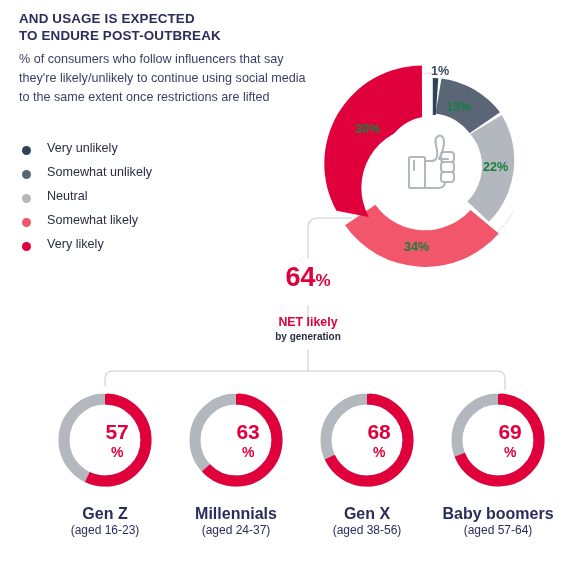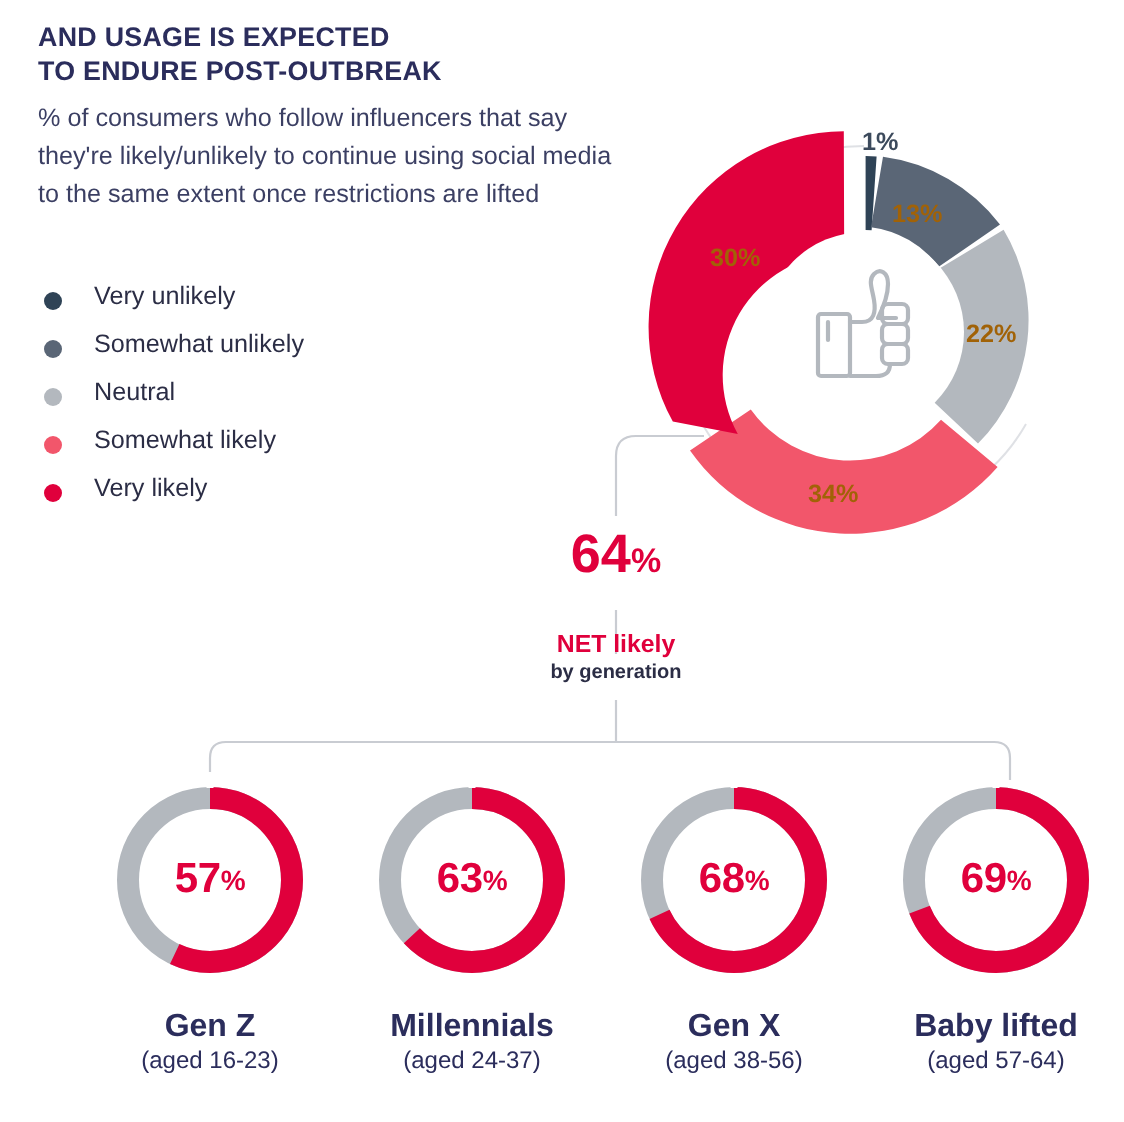--- a/index.html
+++ b/index.html
@@ -76,21 +76,21 @@
     width: 562px;
     height: 561px;
     pointer-events: none;
   }
 
   
   .slice-label {
     position: absolute;
     font-size: 12.6px;
     font-weight: bold;
-    color: #a16207;
+    color: #15803d;
     white-space: nowrap;
   }
   .slice-label.outside {
     color: #3c4a5c;
   }
 
   
   .net-block {
     position: absolute;
     left: 247px;
@@ -134,31 +134,32 @@
     text-align: center;
   }
   .gen-ring-wrap {
     position: relative;
     width: 100px;
     height: 100px;
     margin: 0 auto;
   }
   .gen-value {
     position: absolute;
-    left: 0;
+    left: 12px;
     top: 0;
     width: 100px;
     height: 100px;
     display: flex;
     align-items: center;
     justify-content: center;
     color: #e0003c;
     font-size: 21px;
     font-weight: bold;
     letter-spacing: -0.2px;
+    flex-direction: column;
   }
   .gen-value .pct {
     font-size: 14px;
     margin-left: 0px;
   }
   .gen-name {
     margin-top: 16px;
     color: #2b2d5c;
     font-size: 16px;
     font-weight: bold;
@@ -329,17 +330,17 @@
     <div class="gen-age">(aged 38-56)</div>
   </div>
 
   <div class="gen-item" style="left:438px; top:390px;">
     <div class="gen-ring-wrap">
       <div class="gen-value">
         <span>69</span>
           <span class="pct">%</span>
       </div>
     </div>
-    <div class="gen-name">Baby lifted</div>
+    <div class="gen-name">Baby boomers</div>
     <div class="gen-age">(aged 57-64)</div>
   </div>
 
 </div>
 
 </body></html>

